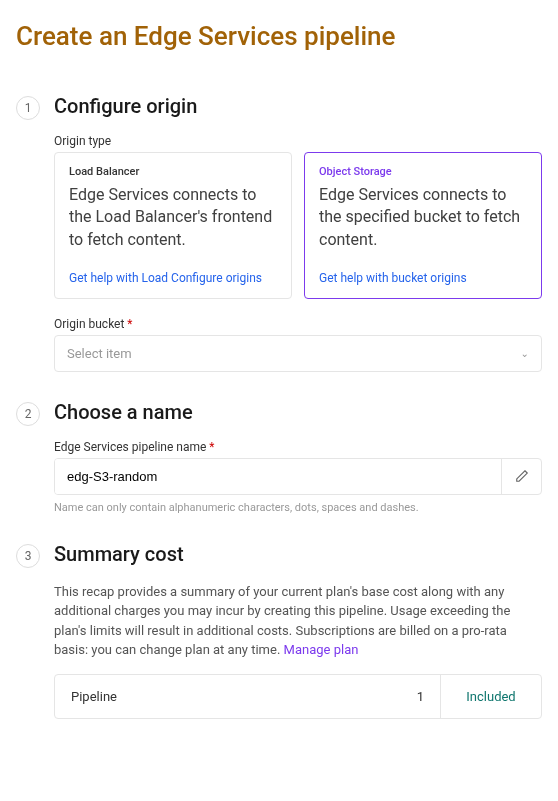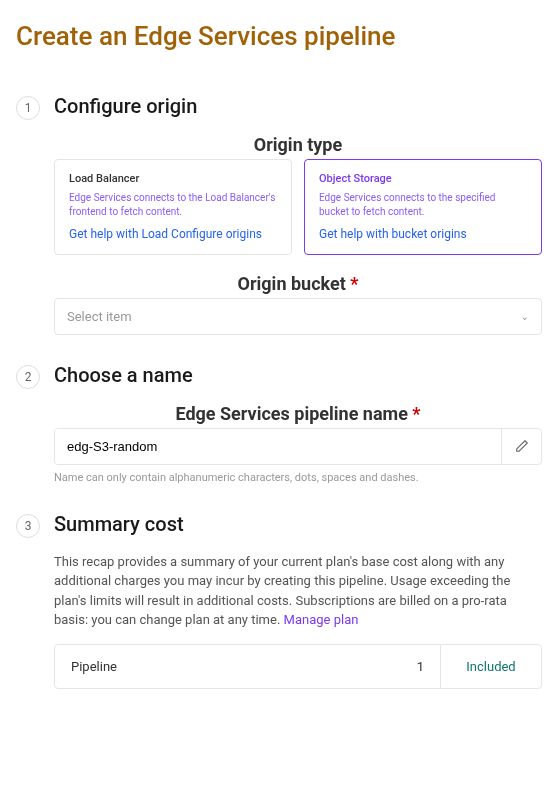--- a/index.html
+++ b/index.html
@@ -2,29 +2,29 @@
 <html><head>
 <meta charset="utf-8">
 <style>
 * { box-sizing: border-box; margin: 0; padding: 0; }
 body { font-family: -apple-system, BlinkMacSystemFont, "Segoe UI", Roboto, sans-serif; background: #fff; color: #333; width: 558px; padding: 20px 16px; }
 h1 { font-size: 26px; font-weight: 500; text-align: left; margin-bottom: 40px; color: #a16207; line-height: 1.3; }
 .step { display: flex; gap: 14px; margin-bottom: 28px; }
 .step-num { width: 24px; height: 24px; border-radius: 50%; border: 1px solid #ddd; display: flex; align-items: center; justify-content: center; font-size: 12px; color: #666; flex-shrink: 0; margin-top: 2px; }
 .step-body { flex: 1; }
 h2 { font-size: 20px; font-weight: 500; color: #1a1a1a; margin-bottom: 16px; }
-.label { font-size: 18px; font-weight: 700; color: #333; margin-bottom: 4px; text-align: center; }
+.label { font-size: 12px; font-weight: 400; color: #333; margin-bottom: 4px; }
 .req::after { content: " *"; color: #c00; }
 .desc { font-size: 13px; color: #555; line-height: 1.5; margin-bottom: 14px; }
 .cards { display: flex; gap: 12px; margin-bottom: 18px; }
 .card { flex: 1; border: 1px solid #e5e5e5; border-radius: 4px; padding: 12px 14px; cursor: pointer; }
 .card.selected { border: 1.5px solid #7c3aed; }
 .card-title { font-size: 11px; font-weight: 500; color: #333; margin-bottom: 6px; }
 .card.selected .card-title { color: #7c3aed; }
-.card-desc { font-size: 10px; color: #8b5cf6; line-height: 1.4; margin-bottom: 4px; }
+.card-desc { font-size: 16px; color: #404040; line-height: 1.4; margin-bottom: 16px; }
 .card-link { font-size: 12px; color: #2563eb; text-decoration: none; }
 .select { width: 100%; border: 1px solid #e5e5e5; border-radius: 4px; padding: 10px 12px; font-size: 13px; color: #999; display: flex; justify-content: space-between; align-items: center; cursor: pointer; }
 .chev { color: #999; font-size: 10px; }
 .input-row { display: flex; border: 1px solid #e5e5e5; border-radius: 4px; overflow: hidden; }
 .input { flex: 1; border: none; padding: 10px 12px; font-size: 13px; outline: none; }
 .edit-btn { width: 40px; border-left: 1px solid #e5e5e5; display: flex; align-items: center; justify-content: center; cursor: pointer; }
 .hint { font-size: 11px; color: #999; margin-top: 6px; }
 .manage-link { color: #7c3aed; text-decoration: none; }
 .summary-row { display: flex; border: 1px solid #e5e5e5; border-radius: 4px; margin-top: 14px; }
 .summary-cell { padding: 14px 16px; font-size: 13px; }

